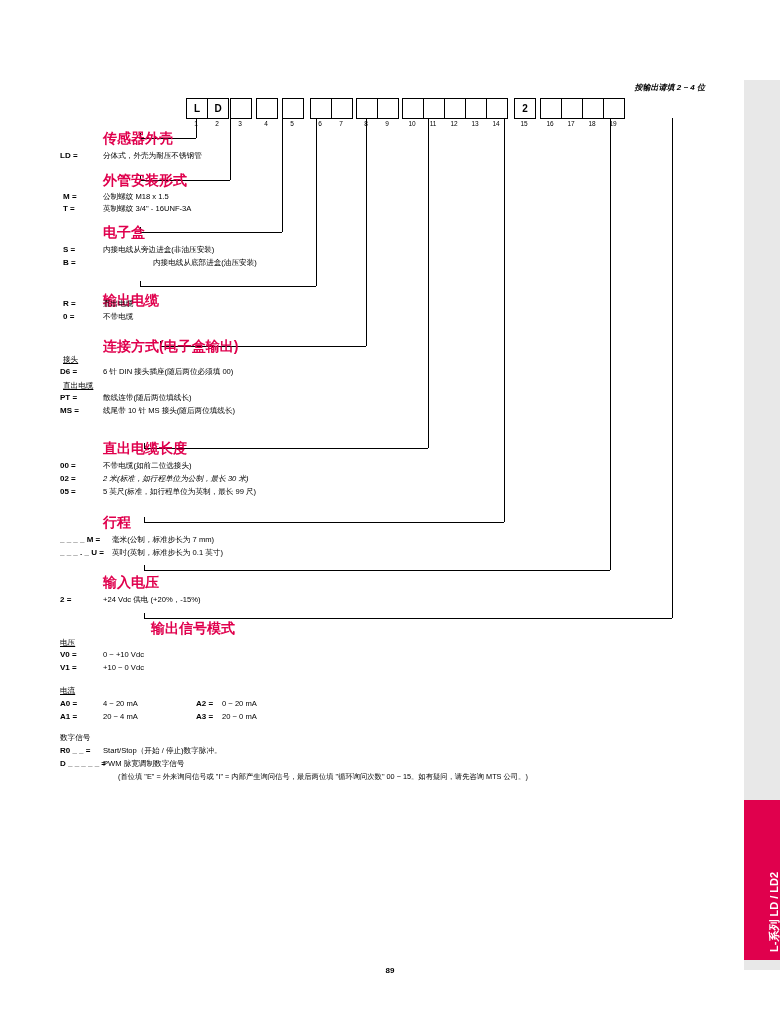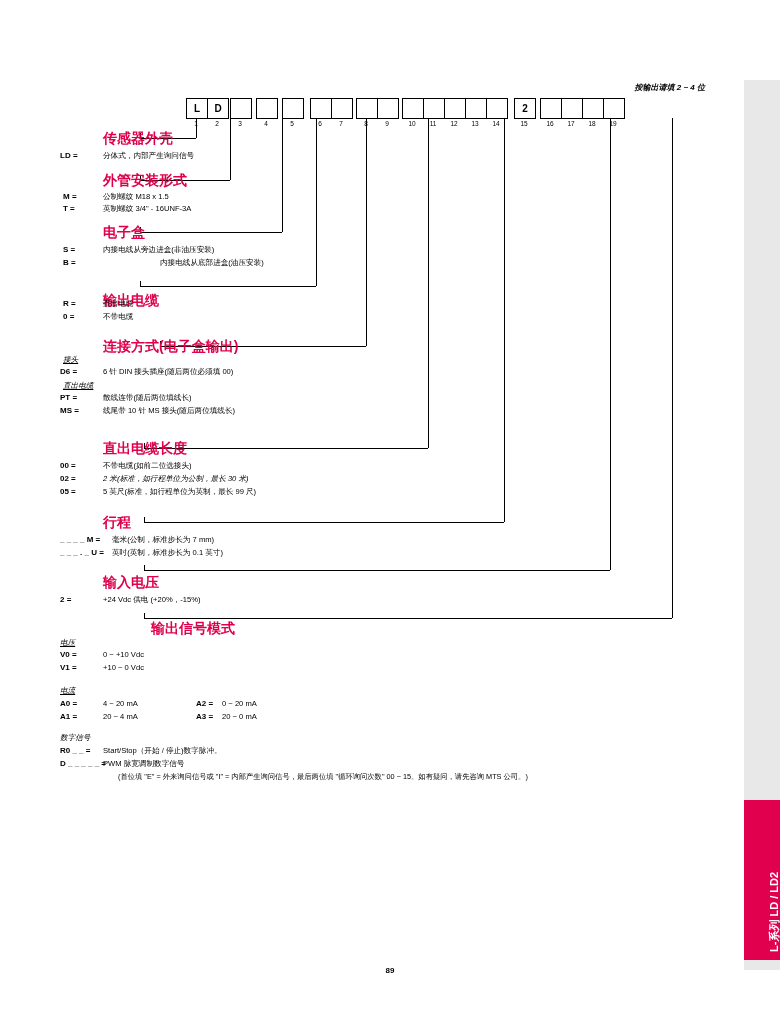--- a/index.html
+++ b/index.html
@@ -42,21 +42,21 @@
     position:absolute;top:0;width:20px;height:19px;border:1px solid #000;background:#fff;
     font-size:10px;font-weight:bold;text-align:center;line-height:19px;
   }
   .numrow{position:absolute;left:186px;top:120px;height:12px;}
   .nm{
     position:absolute;top:0;width:20px;text-align:center;font-size:6.5px;
   }
 
   
   .lbl{position:absolute;font-size:14px;font-weight:bold;color:#e0004d;white-space:nowrap;}
-  .sublbl{position:absolute;font-size:7.6px;font-style:italic;white-space:nowrap;text-decoration:underline;}
+  .sublbl{position:absolute;font-size:7.6px;white-space:nowrap;text-decoration:underline;}
   .code{position:absolute;font-size:8px;font-weight:bold;white-space:nowrap;}
   .desc{position:absolute;font-size:7.6px;white-space:nowrap;}
 
   
   .ln{position:absolute;background:#000;}
   .lnh{height:1px;}
   .lnv{width:1px;}
 
   
   .pageno{
@@ -150,33 +150,33 @@
   <div class="ln lnv" style="left:610px;top:118px;height:452px;"></div>
   <div class="ln lnh" style="left:144px;top:570px;width:466px;"></div>
   <div class="ln lnv" style="left:144px;top:565px;height:5px;"></div>
 
   <div class="ln lnv" style="left:672px;top:118px;height:500px;"></div>
   <div class="ln lnh" style="left:144px;top:618px;width:528px;"></div>
   <div class="ln lnv" style="left:144px;top:613px;height:5px;"></div>
 
   <div class="lbl" style="left:103px;top:130px;">传感器外壳</div>
   <div class="code" style="left:60px;top:151px;">LD =</div>
-  <div class="desc" style="left:103px;top:151px;">分体式，内部产生询问信号</div>
+  <div class="desc" style="left:103px;top:151px;">分体式，外壳为耐压不锈钢管</div>
 
   <div class="lbl" style="left:103px;top:172px;">外管安装形式</div>
   <div class="code" style="left:63px;top:192px;">M =</div>
   <div class="desc" style="left:103px;top:192px;">公制螺纹 M18 x 1.5</div>
   <div class="code" style="left:63px;top:204px;">T =</div>
   <div class="desc" style="left:103px;top:204px;">英制螺纹 3/4" - 16UNF-3A</div>
 
   <div class="lbl" style="left:103px;top:224px;">电子盒</div>
   <div class="code" style="left:63px;top:245px;">S =</div>
   <div class="desc" style="left:103px;top:245px;">内接电线从旁边进盒(非油压安装)</div>
   <div class="code" style="left:63px;top:258px;">B =</div>
-  <div class="desc" style="left:114px;top:258px;padding-left:46px;">内接电线从底部进盒(油压安装)</div>
+  <div class="desc" style="left:107px;top:258px;padding-left:46px;">内接电线从底部进盒(油压安装)</div>
 
   <div class="lbl" style="left:103px;top:292px;">输出电缆</div>
   <div class="code" style="left:63px;top:299px;">R =</div>
   <div class="desc" style="left:103px;top:299px;">直出电缆</div>
   <div class="code" style="left:63px;top:312px;">0 =</div>
   <div class="desc" style="left:103px;top:312px;">不带电缆</div>
 
   <div class="lbl" style="left:103px;top:338px;">连接方式(电子盒输出)</div>
   <div class="sublbl" style="left:63px;top:355px;">接头</div>
   <div class="code" style="left:60px;top:367px;">D6 =</div>

